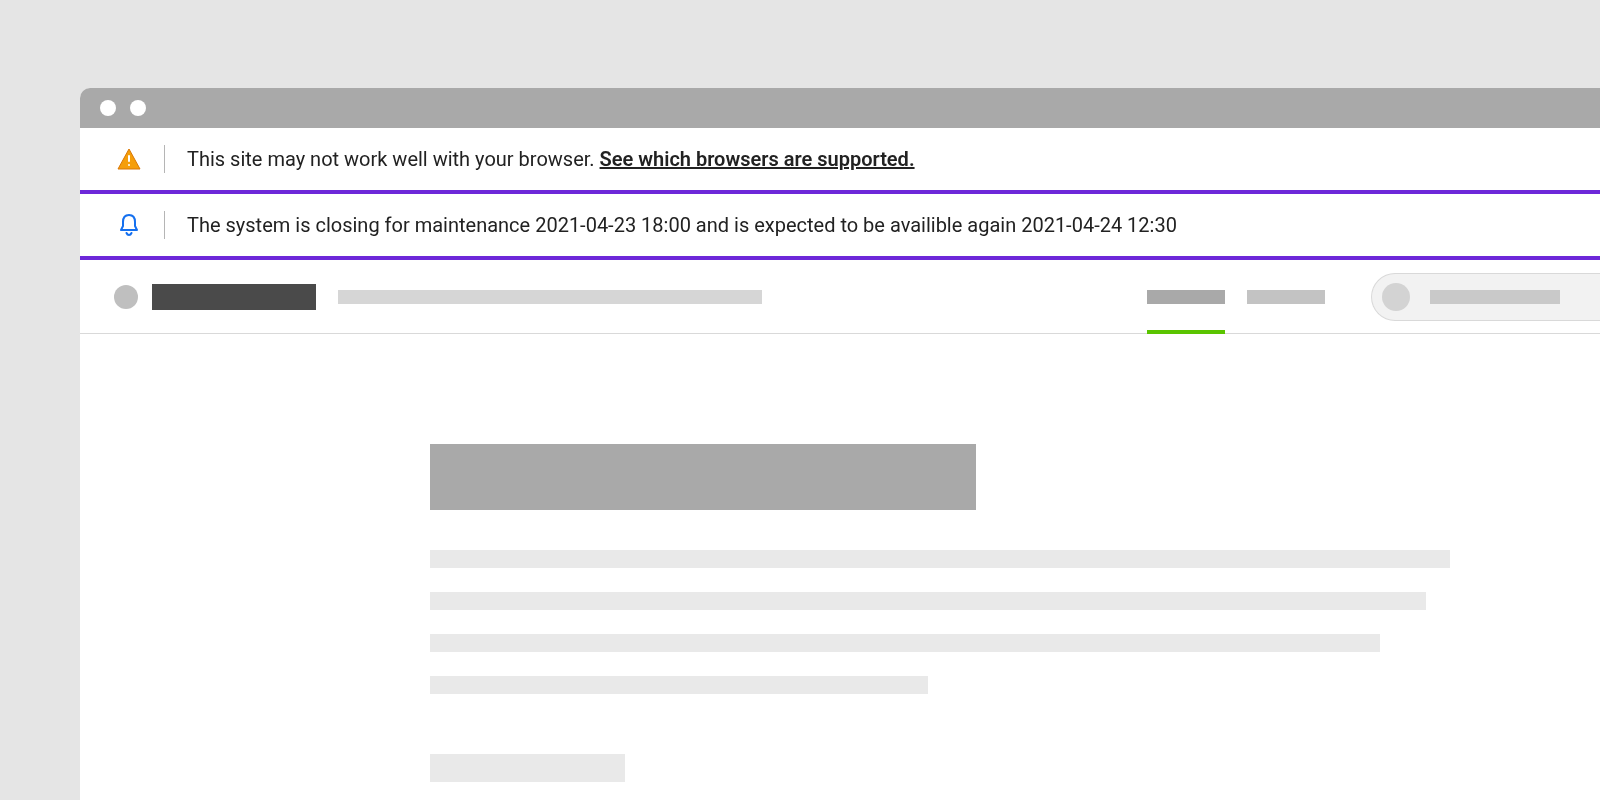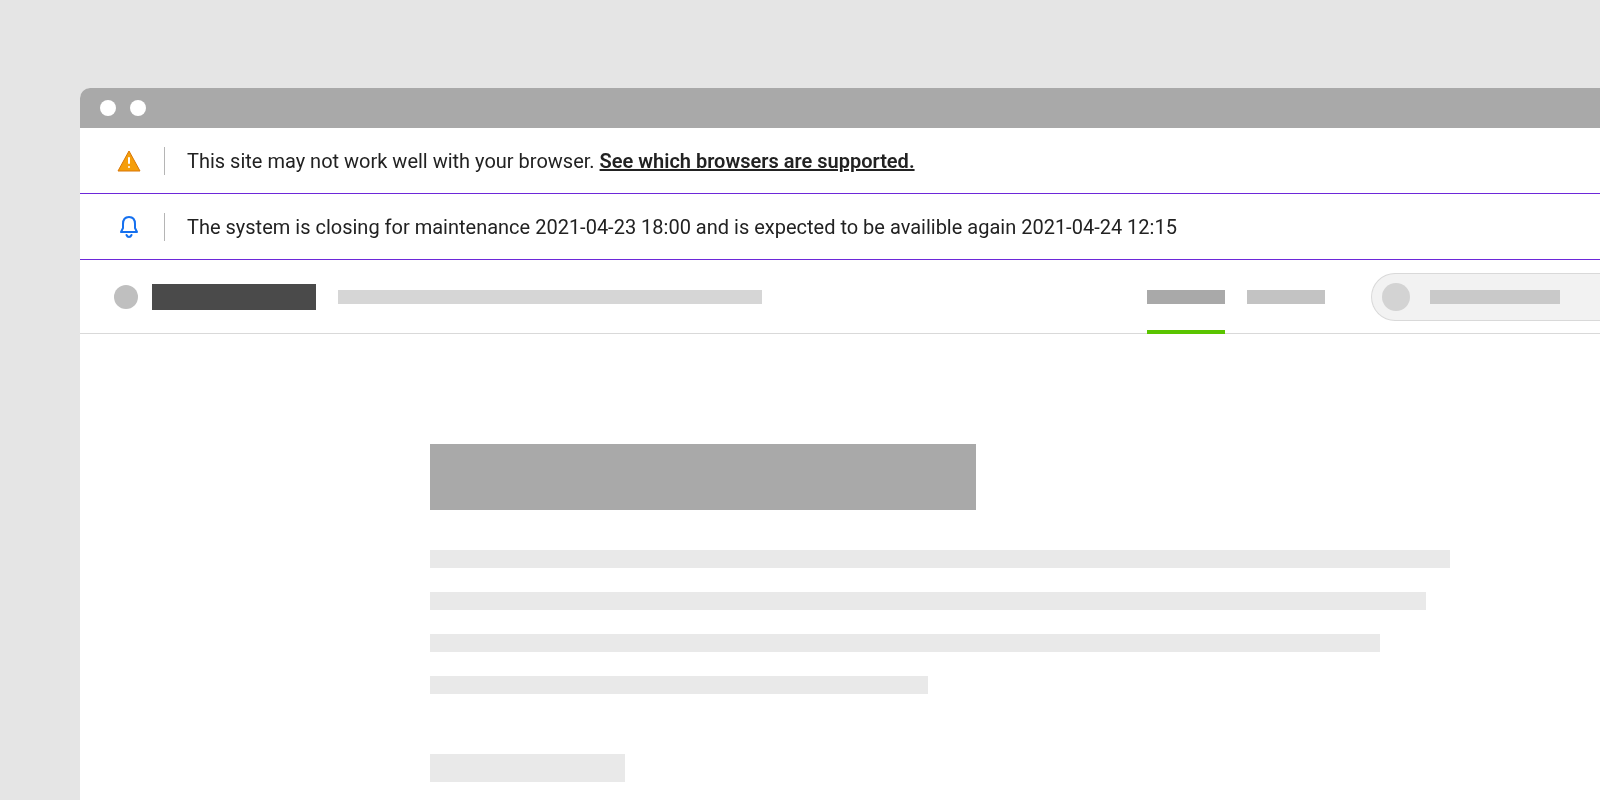--- a/index.html
+++ b/index.html
@@ -30,21 +30,21 @@
     .traffic-dot {
       width: 16px;
       height: 16px;
       border-radius: 50%;
       background: #fff;
     }
     .banner {
       display: flex;
       align-items: center;
       height: 66px;
-      border-bottom: 1px solid #6d28d9;
+      border-bottom: 4px solid #6d28d9;
       padding-left: 36px;
       font-size: 20px;
       color: #222;
       background: #fff;
     }
     .banner .icon-slot {
       width: 26px;
       display: flex;
       justify-content: center;
       align-items: center;
@@ -179,21 +179,21 @@
   </div>
 
   <div class="banner">
     <span class="icon-slot bell-icon">
       <svg width="22" height="24" viewBox="0 0 22 24">
         <path d="M11 2 C7 2 5 5 5 9 L5 13 L3 17 L19 17 L17 13 L17 9 C17 5 15 2 11 2 Z" fill="none" stroke="#1570EF" stroke-width="2" stroke-linejoin="round" stroke-linecap="round"></path>
         <path d="M8.5 20 C9 21.2 9.9 22 11 22 C12.1 22 13 21.2 13.5 20" fill="none" stroke="#1570EF" stroke-width="2" stroke-linecap="round"></path>
       </svg>
     </span>
     <span class="divider"></span>
-    <span>The system is closing for maintenance 2021-04-23 18:00 and is expected to be availible again 2021-04-24 12:15</span>
+    <span>The system is closing for maintenance 2021-04-23 18:00 and is expected to be availible again 2021-04-24 12:30</span>
   </div>
 
   <div class="header">
     <span class="logo-dot"></span>
     <span class="brand-bar"></span>
     <span class="subtitle-bar"></span>
     <span class="spacer"></span>
     <div class="nav-tabs">
       <div class="nav-tab active">
           <span class="bar"></span>

